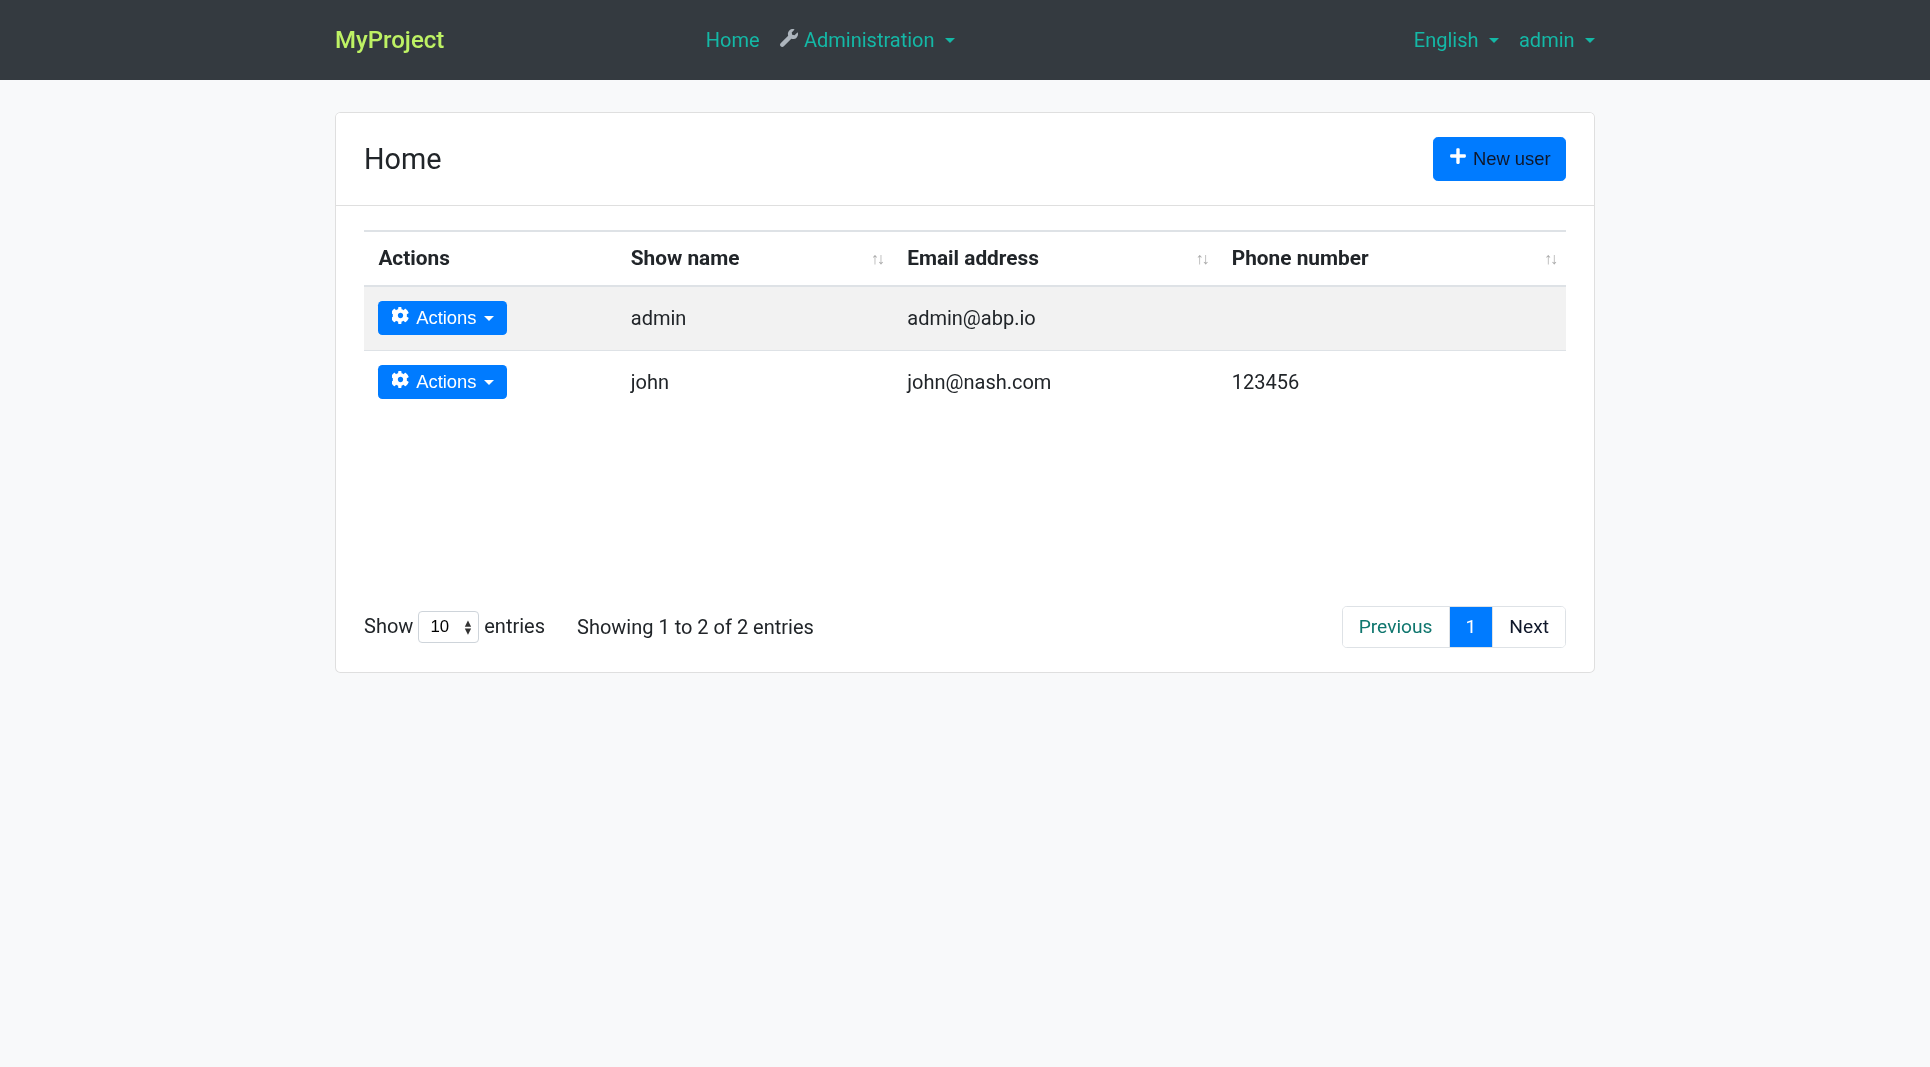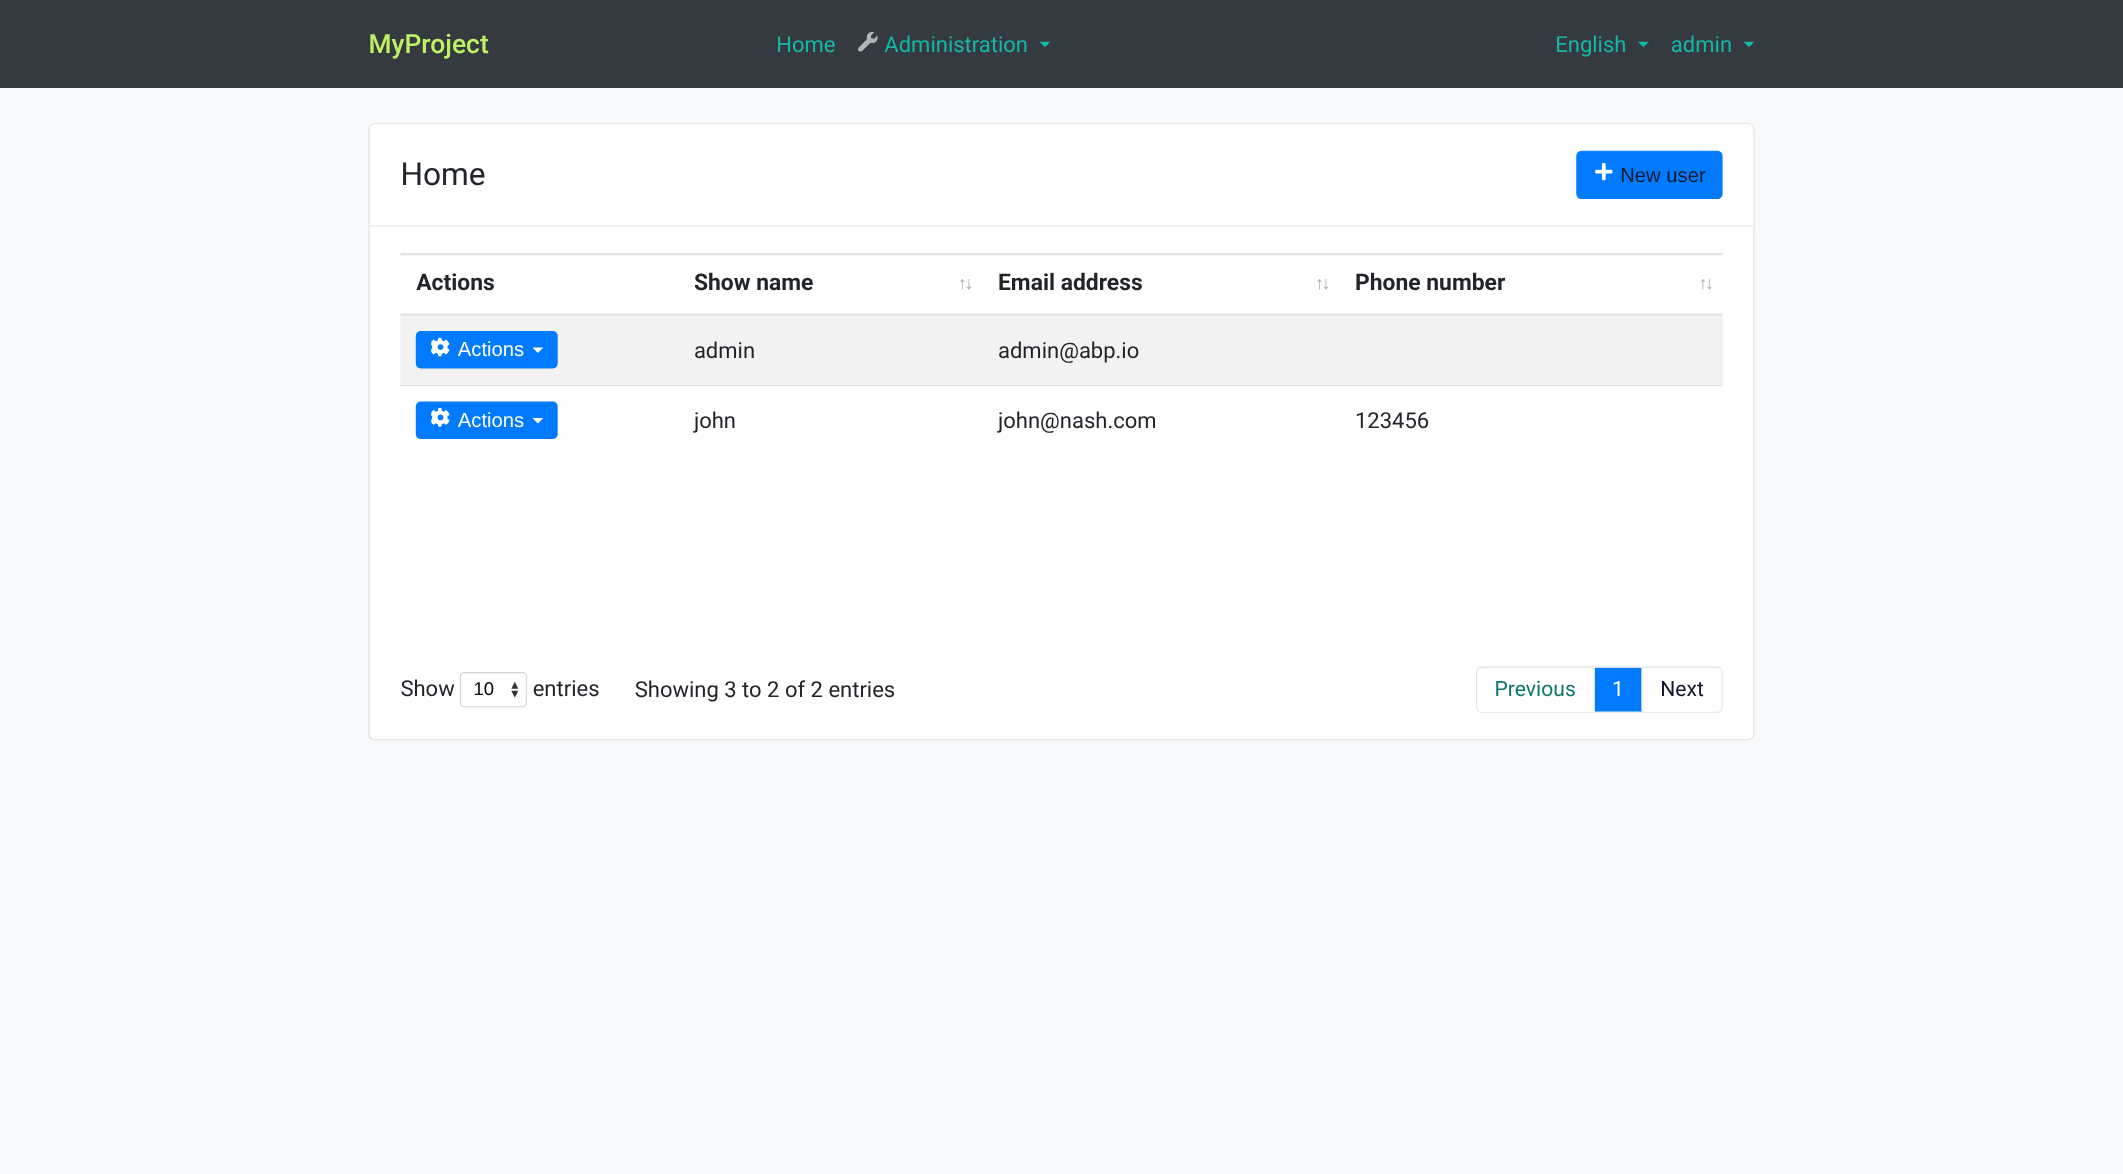--- a/index.html
+++ b/index.html
@@ -132,21 +132,21 @@
         <div>
           <span>Show</span>
           <span class="select-wrap">
             <select class="length-select">
               <option>10</option>
             </select>
             <span class="select-arrows">▴<br>▾</span>
           </span>
           <span>entries</span>
         </div>
-        <div>Showing 3 to 2 of 2 entries</div>
+        <div>Showing 1 to 2 of 2 entries</div>
         <div class="pagination">
           <span class="page-item">Previous</span>
           <span class="page-item active">1</span>
           <span class="page-item link">Next</span>
         </div>
       </div>
     </div>
   </div>
 </div>
 

